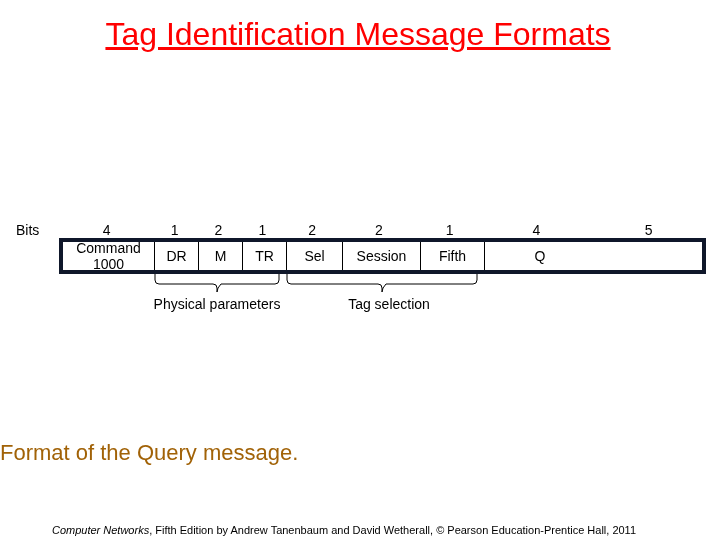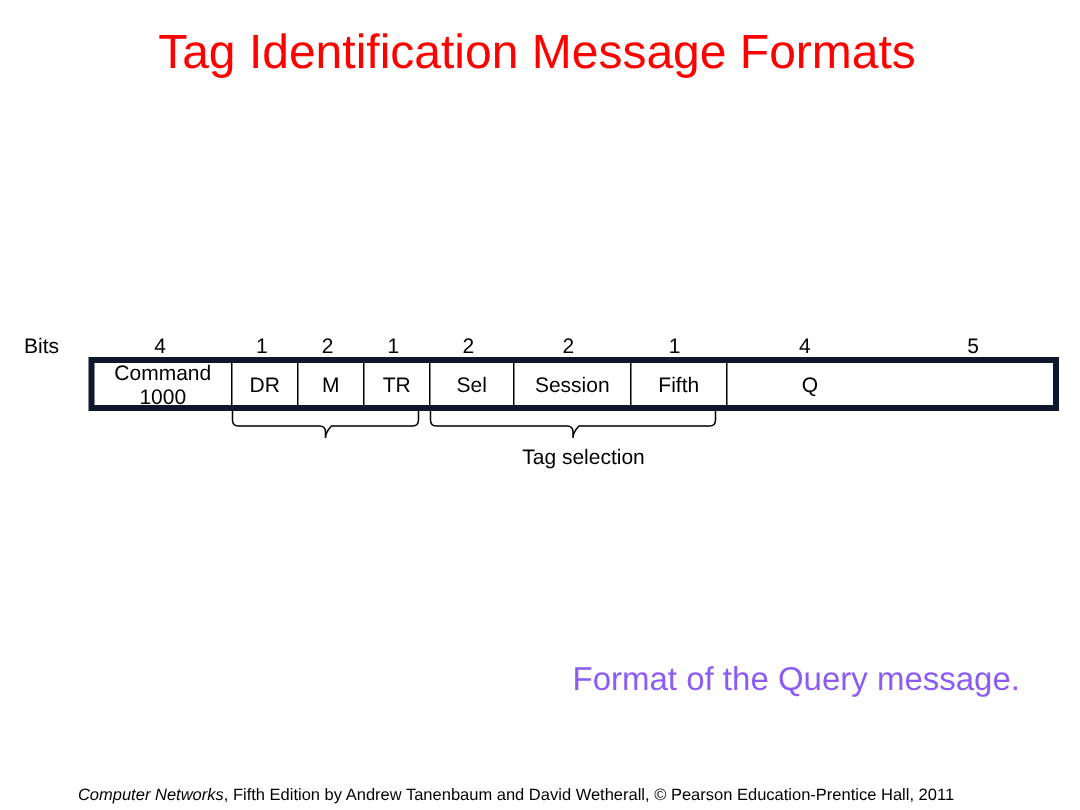--- a/index.html
+++ b/index.html
@@ -19,20 +19,21 @@
   }
   .title {
     position: absolute;
     top: 16px;
     left: 0;
     width: 716px;
     text-align: center;
     font-size: 32px;
     color: #ff0000;
     font-weight: normal;
+    text-decoration: underline;
   }
   .diagram-area {
     position: absolute;
     top: 222px;
     left: 14px;
     width: 692px;
   }
   .bits-row {
     display: flex;
     font-size: 14px;
@@ -97,23 +98,23 @@
     font-size: 14px;
     font-family: Helvetica, Arial, sans-serif;
     color: #000;
     text-align: center;
   }
   .caption {
     position: absolute;
     top: 440px;
     left: 0;
     width: 680px;
-    text-align: right;
+    text-align: left;
     font-size: 22px;
-    color: #8b5cf6;
+    color: #a16207;
   }
   .footer {
     position: absolute;
     bottom: 4px;
     left: 0;
     width: 688px;
     text-align: center;
     font-size: 11px;
     color: #000;
   }
@@ -170,20 +171,21 @@
         </div>
     </div>
 
     <div class="annot-row">
 
       <div class="bracket" style="left:92px; width:132px;">
         <svg width="132" height="20" viewBox="0 0 132 20">
           <path d="M 4 0 L 4 6 Q 4 10 8 10 L 62 10 Q 66 10 66 14 L 66 18 Q 66 14 70 10 L 124 10 Q 128 10 128 6 L 128 0" fill="none" stroke="#000" stroke-width="1"></path>
         </svg>
       </div>
+      <div class="annot-text" style="left:70px; top:22px; width:176px;">Physical parameters</div>
 
       <div class="bracket" style="left:224px; width:198px;">
         <svg width="198" height="20" viewBox="0 0 198 20">
           <path d="M 4 0 L 4 6 Q 4 10 8 10 L 95 10 Q 99 10 99 14 L 99 18 Q 99 14 103 10 L 190 10 Q 194 10 194 6 L 194 0" fill="none" stroke="#000" stroke-width="1"></path>
         </svg>
       </div>
       <div class="annot-text" style="left:260px; top:22px; width:140px;">Tag selection</div>
     </div>
 
   </div>

